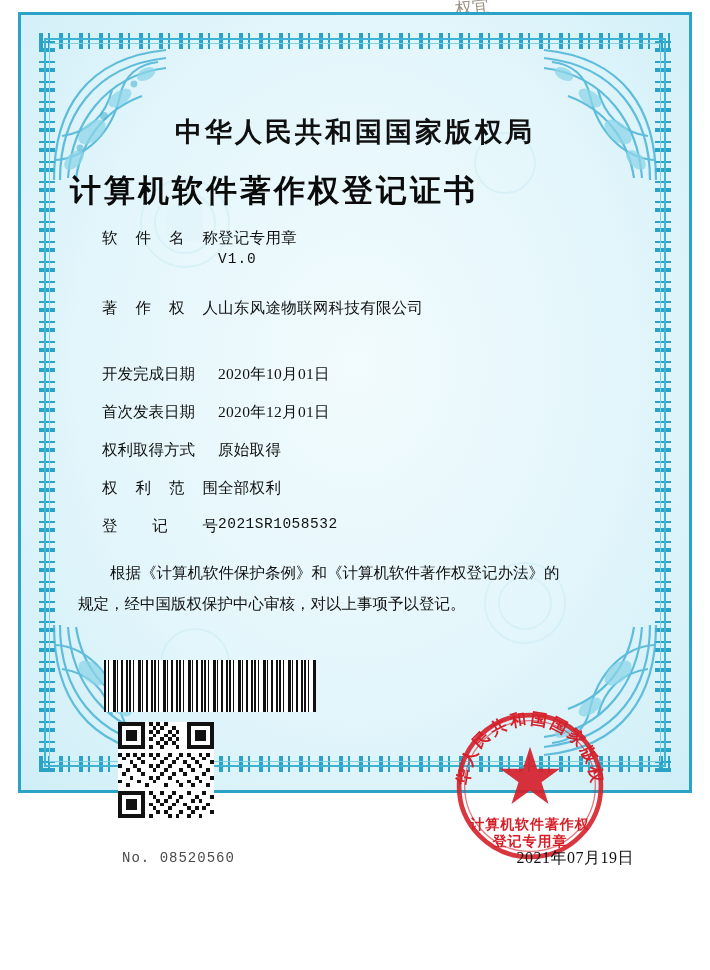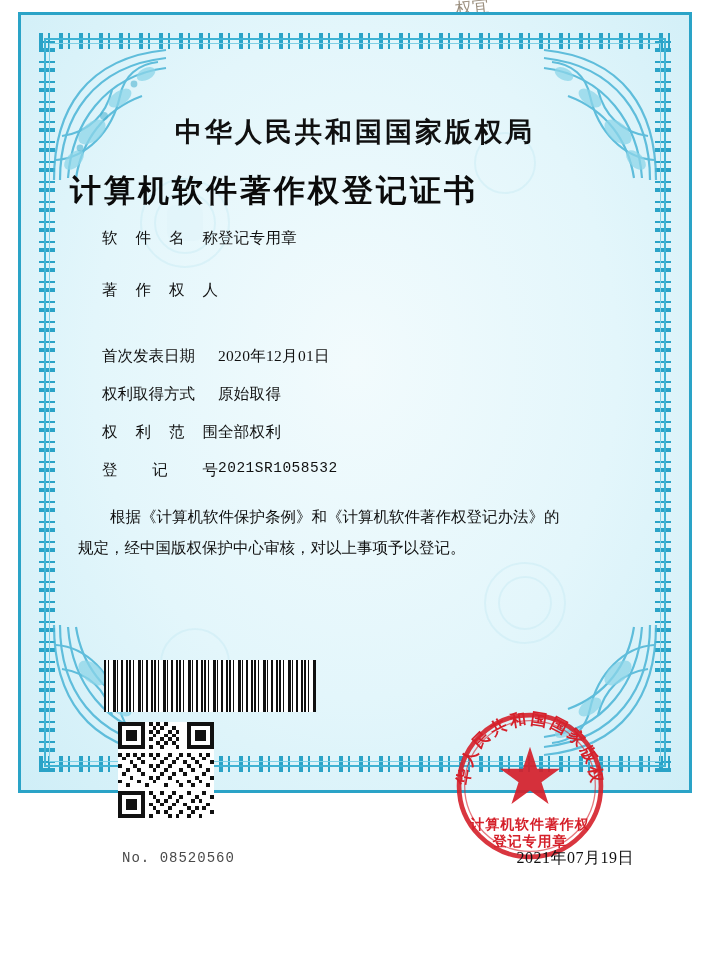--- a/index.html
+++ b/index.html
@@ -338,37 +338,45 @@
 
         <div class="row">
           <div class="lbl">
             <span>软</span>
             <span>件</span>
             <span>名</span>
             <span>称</span>
           </div>
           <div class="val">
             <span>登记专用章</span>
+            <span class="sub">V1.0</span>
           </div>
         </div>
 
         <div class="gap"></div>
 
         <div class="row">
           <div class="lbl">
             <span>著</span>
             <span>作</span>
             <span>权</span>
             <span>人</span>
           </div>
+          <div class="val">山东风途物联网科技有限公司</div>
         </div>
 
         <div class="gap"></div>
         <div class="gap"></div>
 
+        <div class="row">
+          <div class="lbl">
+            <span>开发完成日期</span>
+          </div>
+          <div class="val">2020年10月01日</div>
+        </div>
 
         <div class="row">
           <div class="lbl">
             <span>首次发表日期</span>
           </div>
           <div class="val">2020年12月01日</div>
         </div>
 
         <div class="row">
           <div class="lbl">

